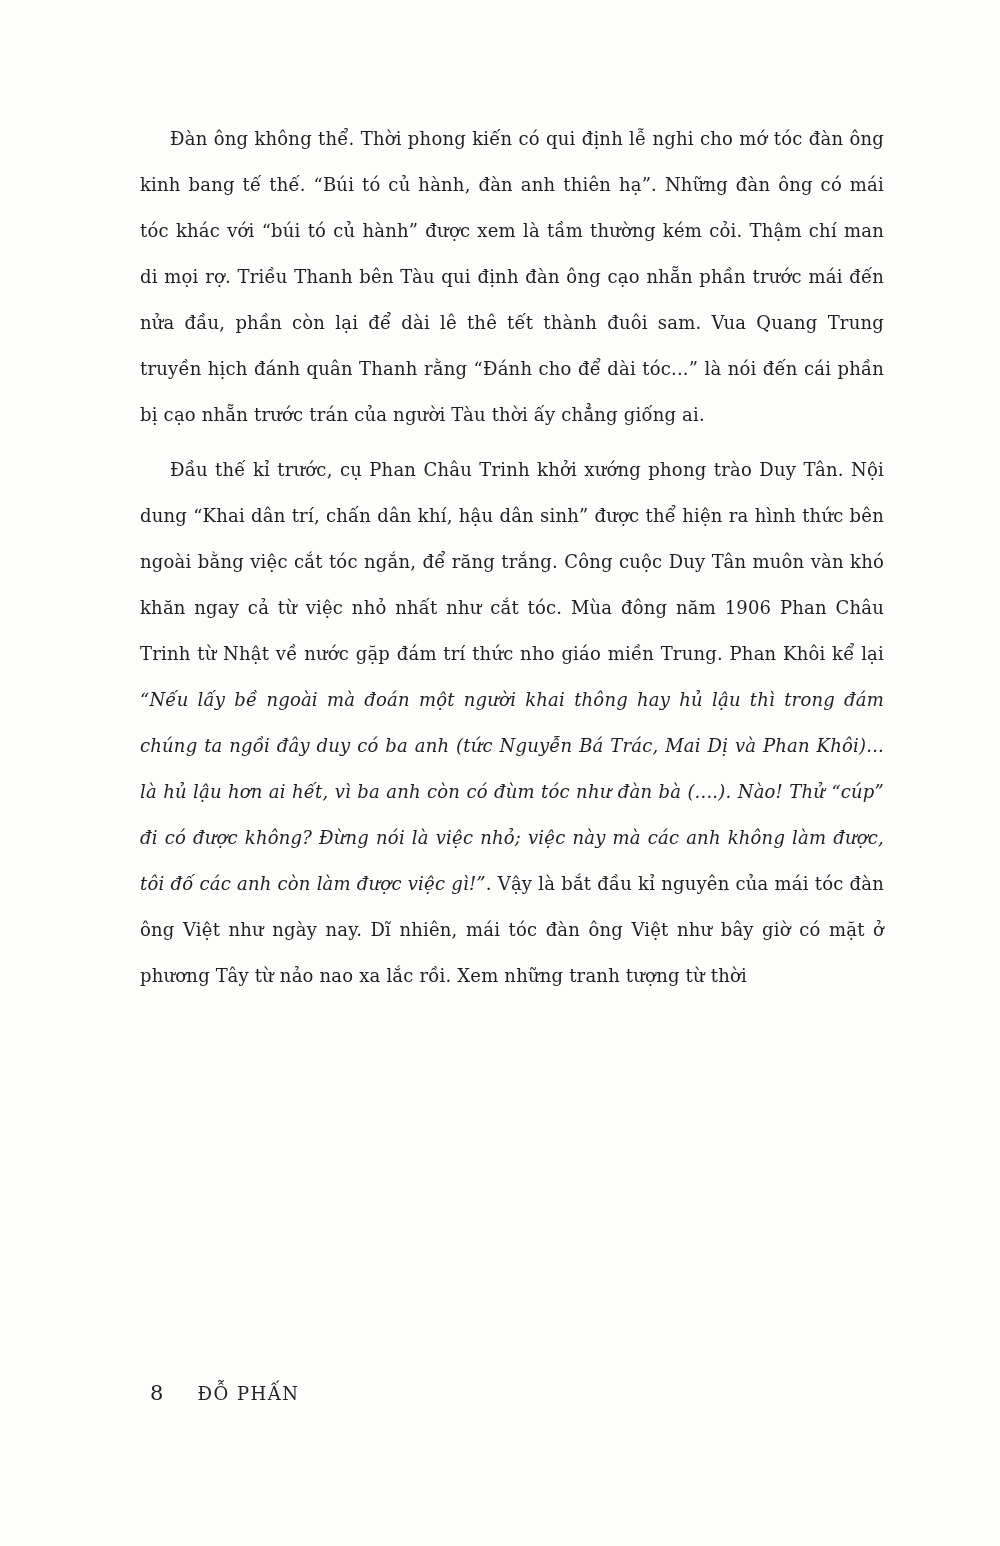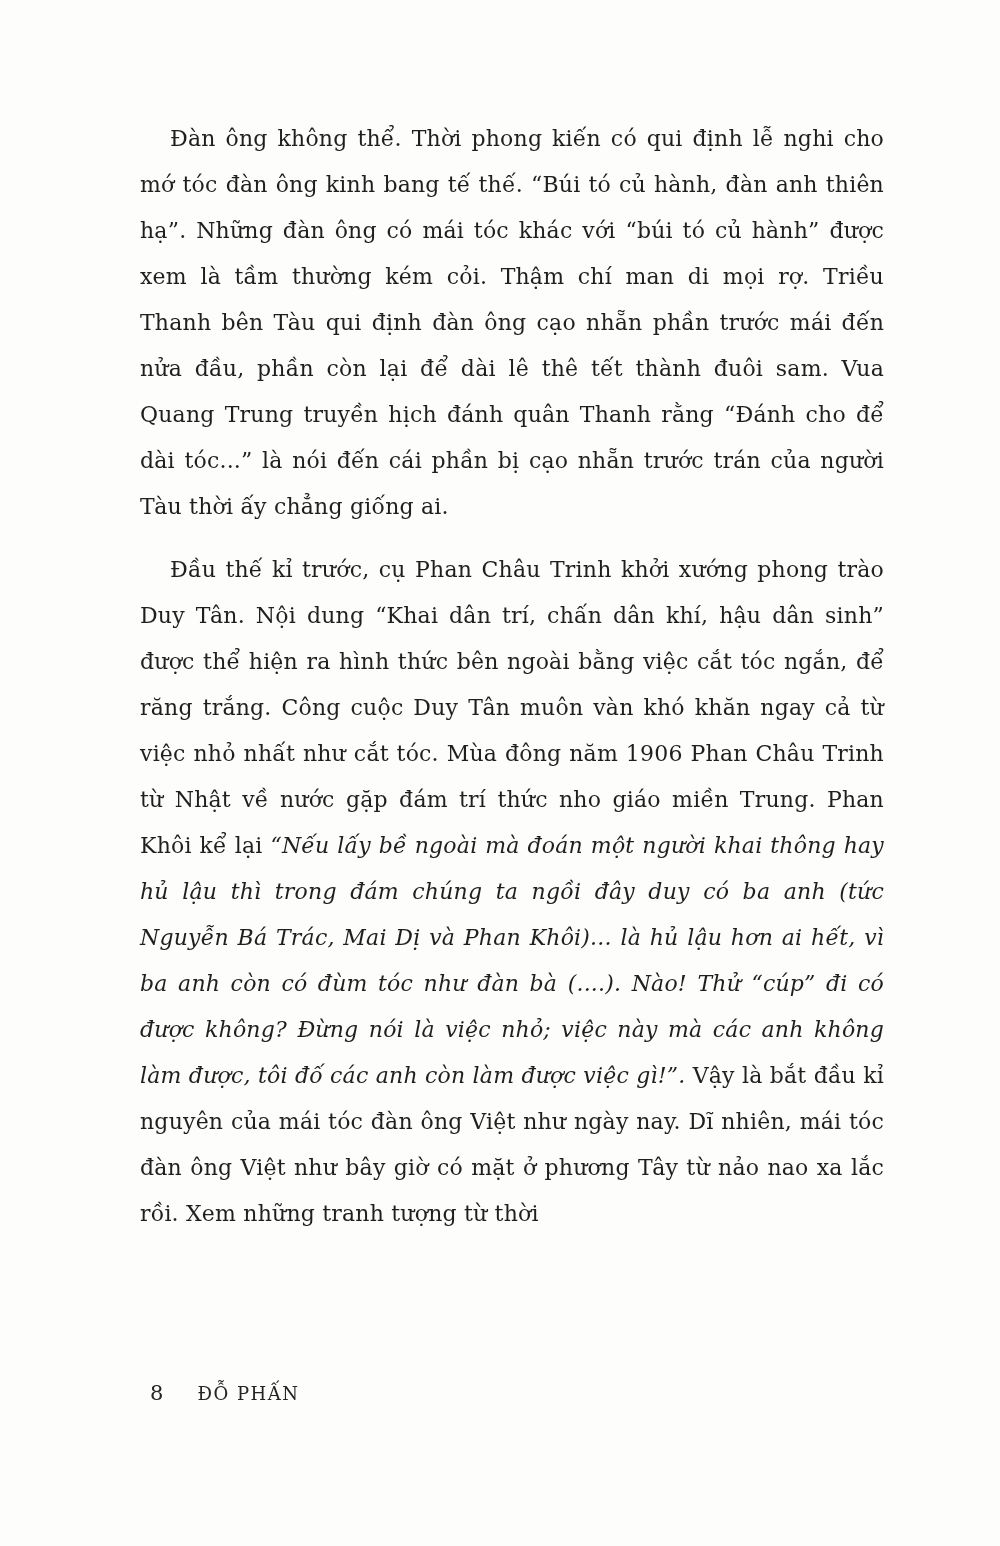--- a/index.html
+++ b/index.html
@@ -18,31 +18,31 @@
   .book-page {
     position: absolute;
     inset: 0;
     background: #fdfdfc;
   }
   .text-block {
     position: absolute;
     left: 140px;
     top: 116px;
     width: 744px;
-    font-size: 22px;
+    font-size: 18px;
     line-height: 46px;
     text-align: justify;
     letter-spacing: 0.2px;
   }
   .para {
     margin: 0;
     text-indent: 30px;
   }
   .para + .para {
-    margin-top: 17px;
+    margin-top: 9px;
   }
   .seg-normal {
     font-style: normal;
   }
   .seg-italic {
     font-style: italic;
   }
   .footer {
     position: absolute;
     left: 150px;

